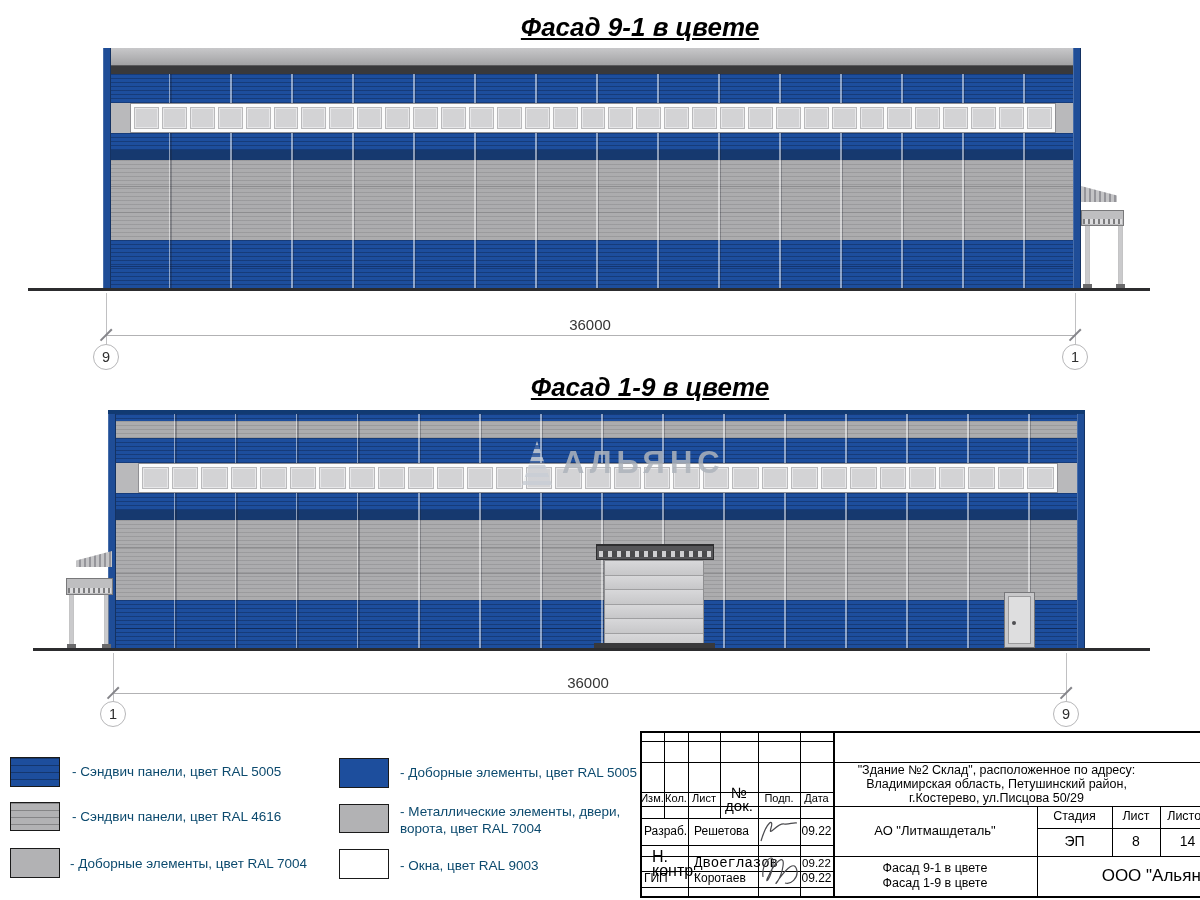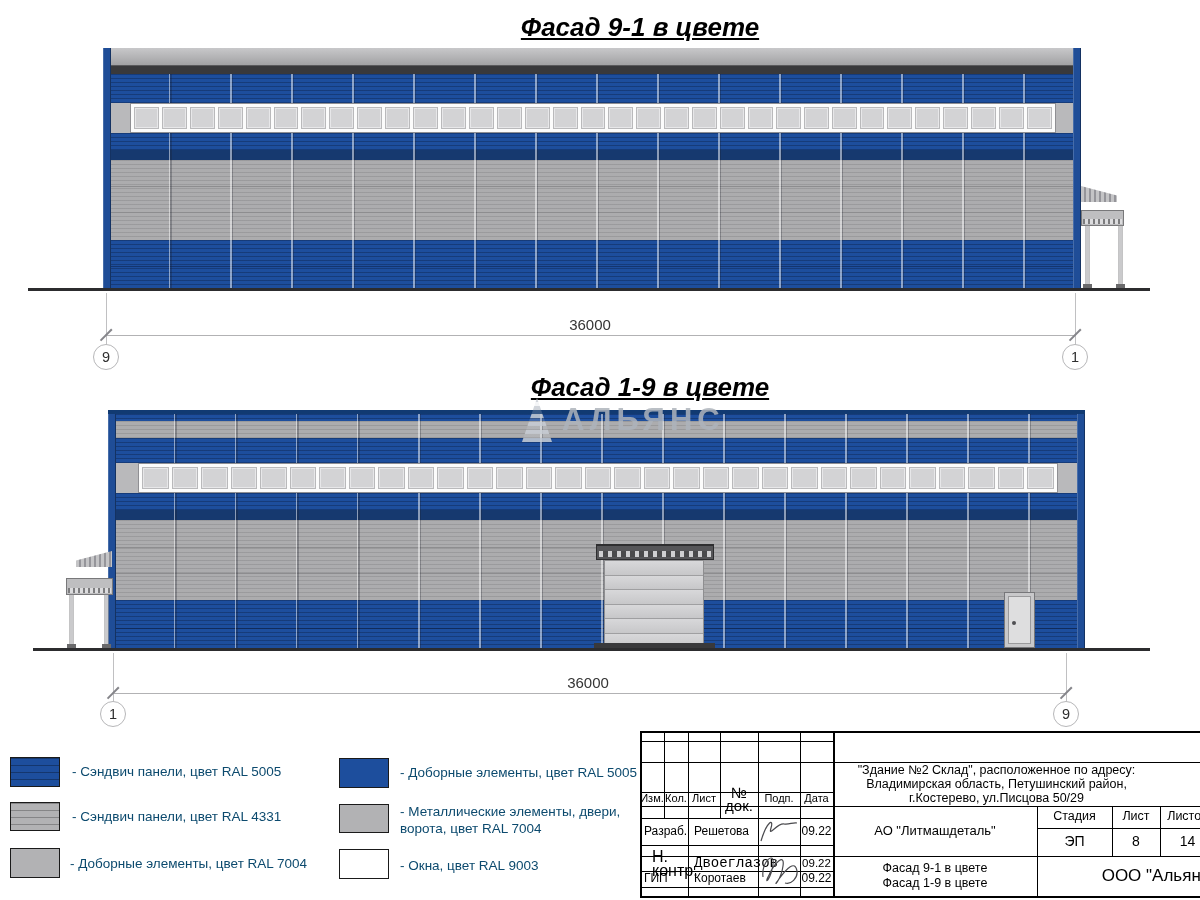--- a/index.html
+++ b/index.html
@@ -288,21 +288,21 @@
       <div class="pane"></div>
       <div class="pane"></div>
       <div class="pane"></div>
       <div class="pane"></div>
     </div>
   <div class="trim-block" style="left:950px; width:19px; top:53px;"></div>
   <div class="pilaster" style="left:0; top:4px; height:234px;"></div>
   <div class="pilaster" style="left:969px; top:4px; height:234px;"></div>
 </div>
 
-<div class="watermark" style="left:522px; top:396px; height:48px;">
+<div class="watermark" style="left:522px; top:439px; height:48px;">
   <div class="wm-logo"></div>
   <div class="wm-text">АЛЬЯНС</div>
 </div>
 
 <div class="slope slope-left" style="left:76px; top:551px; width:36px; height:16px;"></div>
 <div class="canopy-beam" style="left:66px; top:578px; width:47px; height:17px;"></div>
 <div class="canopy-col" style="left:70px; top:595px; height:53px;"></div>
 <div class="canopy-col" style="left:105px; top:595px; height:53px;"></div>
 <div class="col-base" style="left:67px; top:644px;"></div>
 <div class="col-base" style="left:102px; top:644px;"></div>
@@ -335,21 +335,21 @@
 <div class="axis-circle" style="left:100px; top:701px;">
     <span>1</span>
   </div>
 <div class="axis-circle" style="left:1053px; top:701px;">
     <span>9</span>
   </div>
 
 <div class="sw sw-blue-ribbed" style="left:10px; top:757px; height:30px;"></div>
 <div class="leg" style="left:72px; top:763px;">- Сэндвич панели, цвет RAL 5005</div>
 <div class="sw sw-gray-ribbed" style="left:10px; top:802px; height:29px;"></div>
-<div class="leg" style="left:72px; top:808px;">- Сэндвич панели, цвет RAL 4331</div>
+<div class="leg" style="left:72px; top:808px;">- Сэндвич панели, цвет RAL 4616</div>
 <div class="sw sw-gray" style="left:10px; top:848px; height:30px;"></div>
 <div class="leg" style="left:70px; top:855px;">- Доборные элементы, цвет RAL 7004</div>
 
 <div class="sw sw-blue" style="left:339px; top:758px; height:30px;"></div>
 <div class="leg" style="left:400px; top:764px;">- Доборные элементы, цвет RAL 5005</div>
 <div class="sw sw-gray" style="left:339px; top:804px; height:29px;"></div>
 <div class="leg" style="left:400px; top:803px; width:262px;">- Металлические элементы, двери, ворота, цвет RAL 7004</div>
 <div class="sw sw-white" style="left:339px; top:849px; height:30px;"></div>
 <div class="leg" style="left:400px; top:857px;">- Окна, цвет RAL 9003</div>
 

